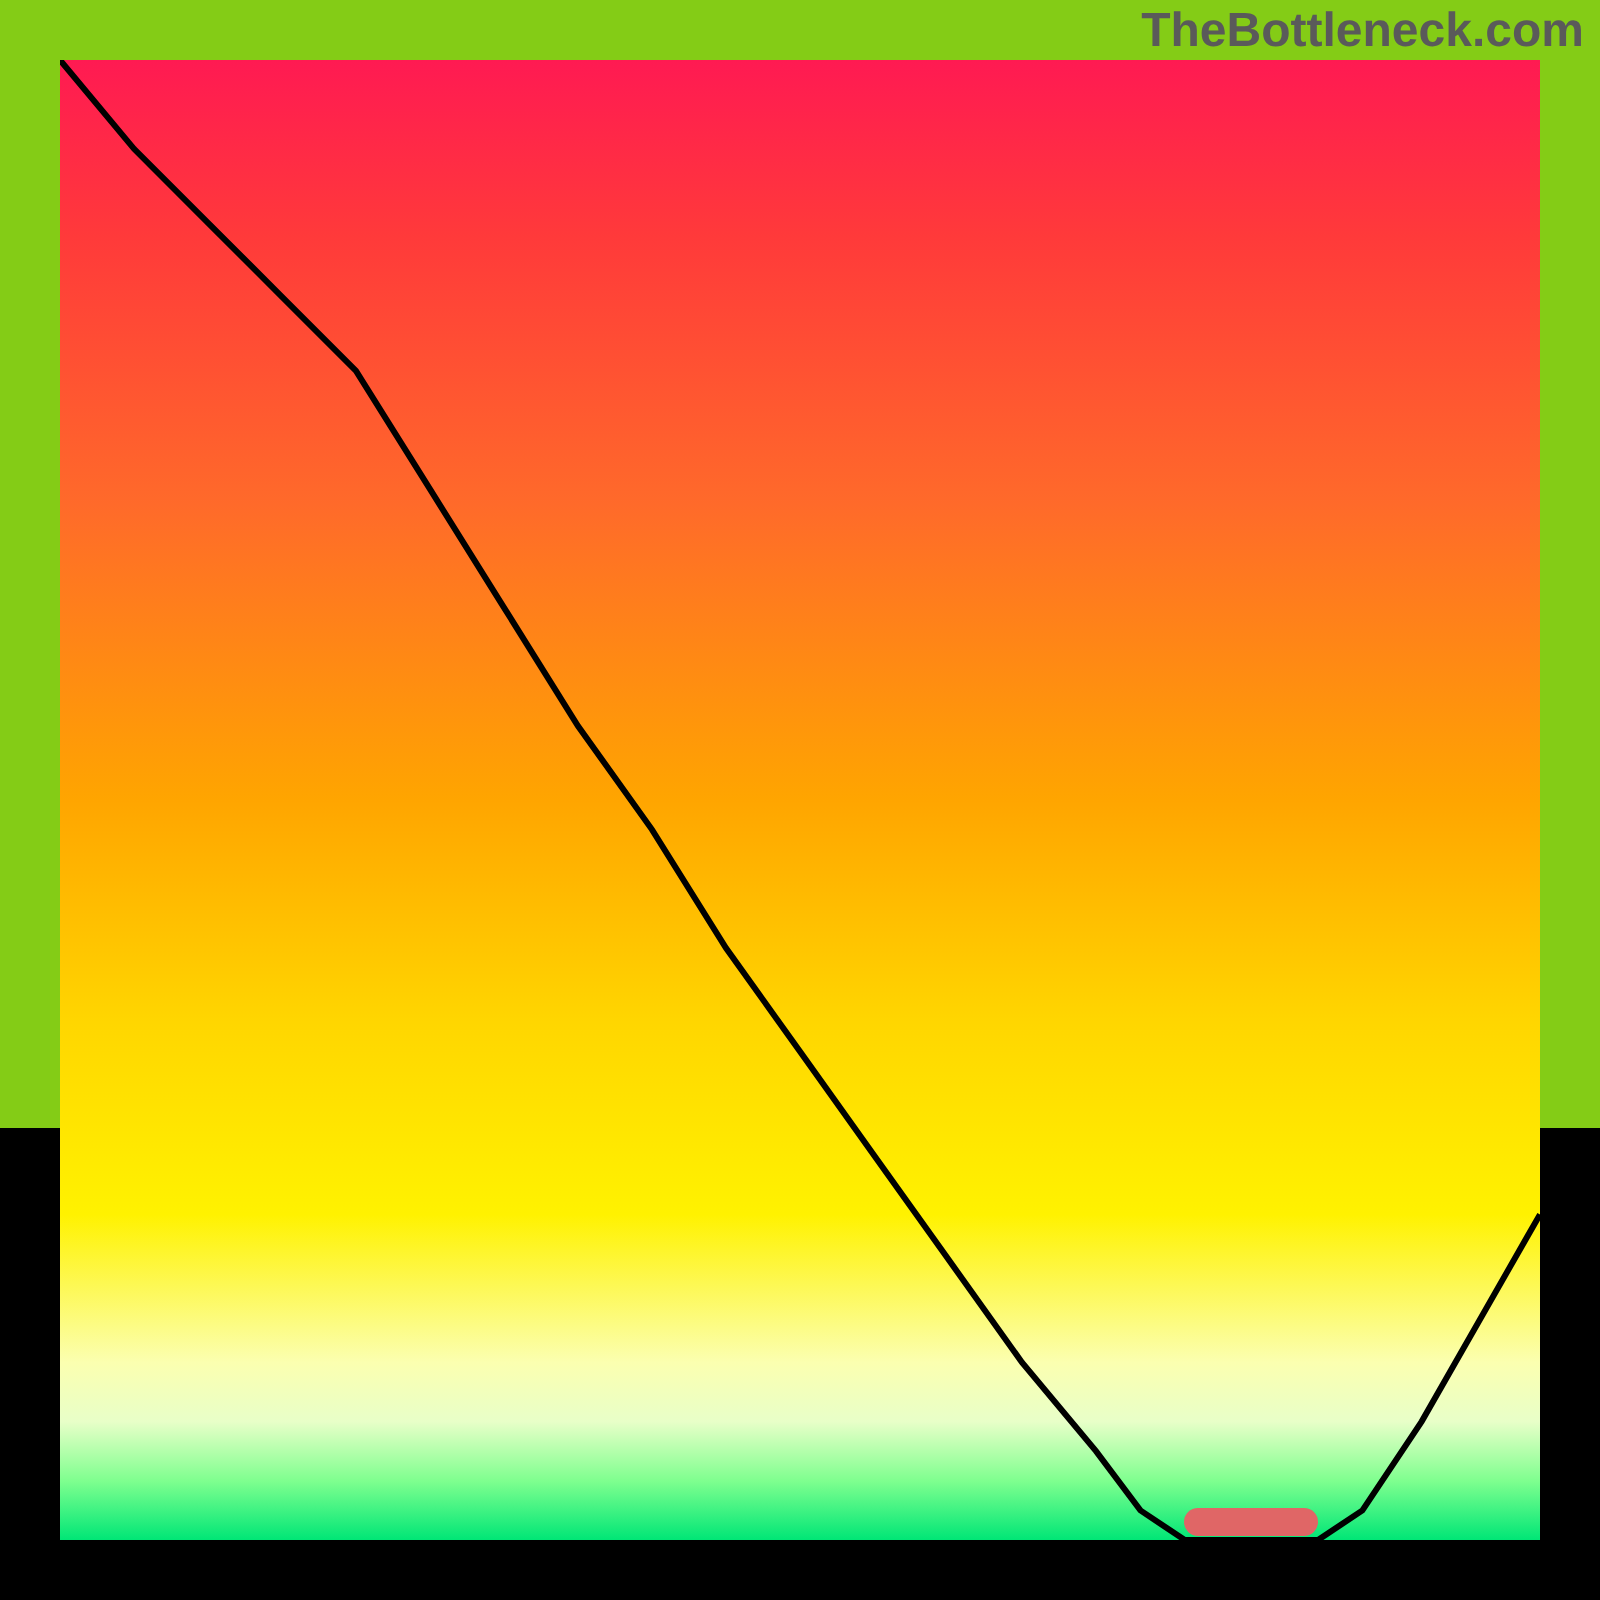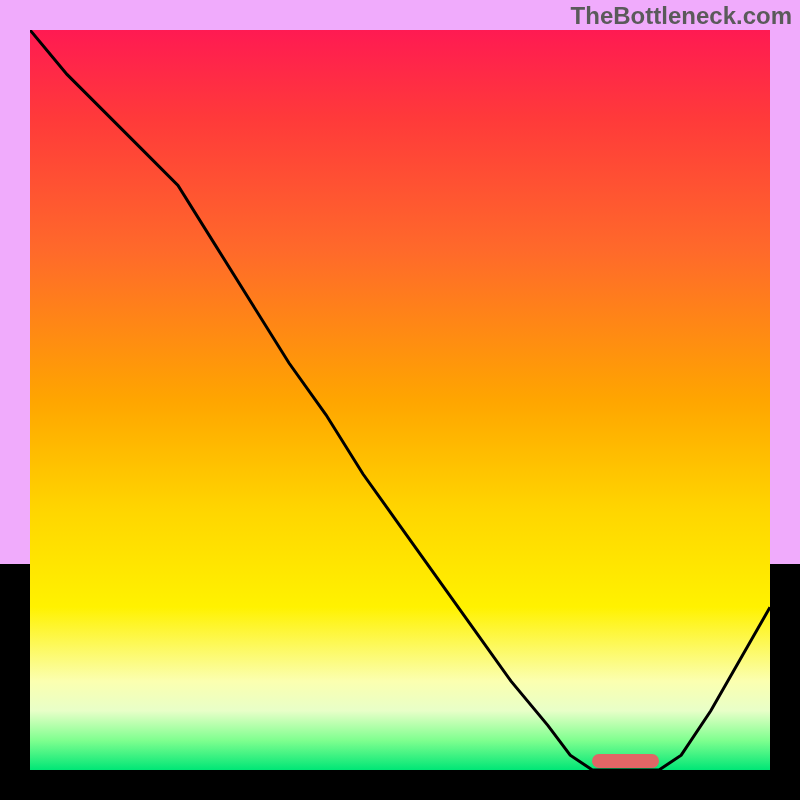--- a/index.html
+++ b/index.html
@@ -8,21 +8,21 @@
     width: 800px;
     height: 800px;
     background: #000;
     font-family: Arial, Helvetica, sans-serif;
     overflow: hidden;
   }
   .frame {
     position: relative;
     width: 800px;
     height: 564px;
-    background: #f0abfc;
+    background: #84cc16;
   }
   .watermark {
     position: absolute;
     top: 2px;
     right: 8px;
     color: #5a5a5a;
     font-size: 24px;
     font-weight: bold;
     z-index: 10;
     user-select: none;

